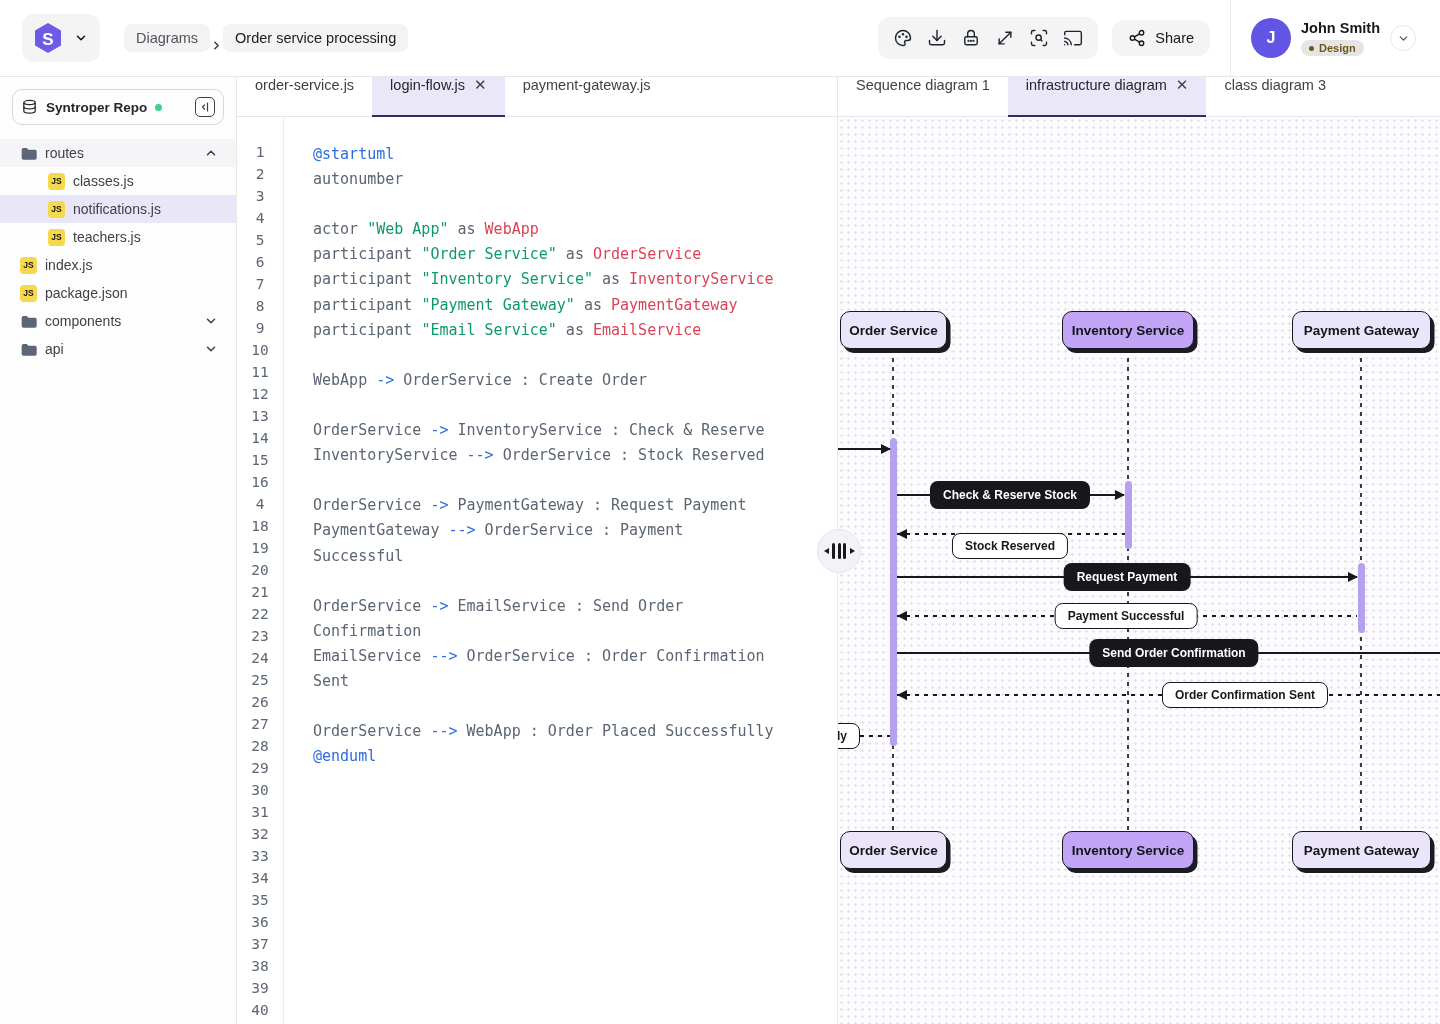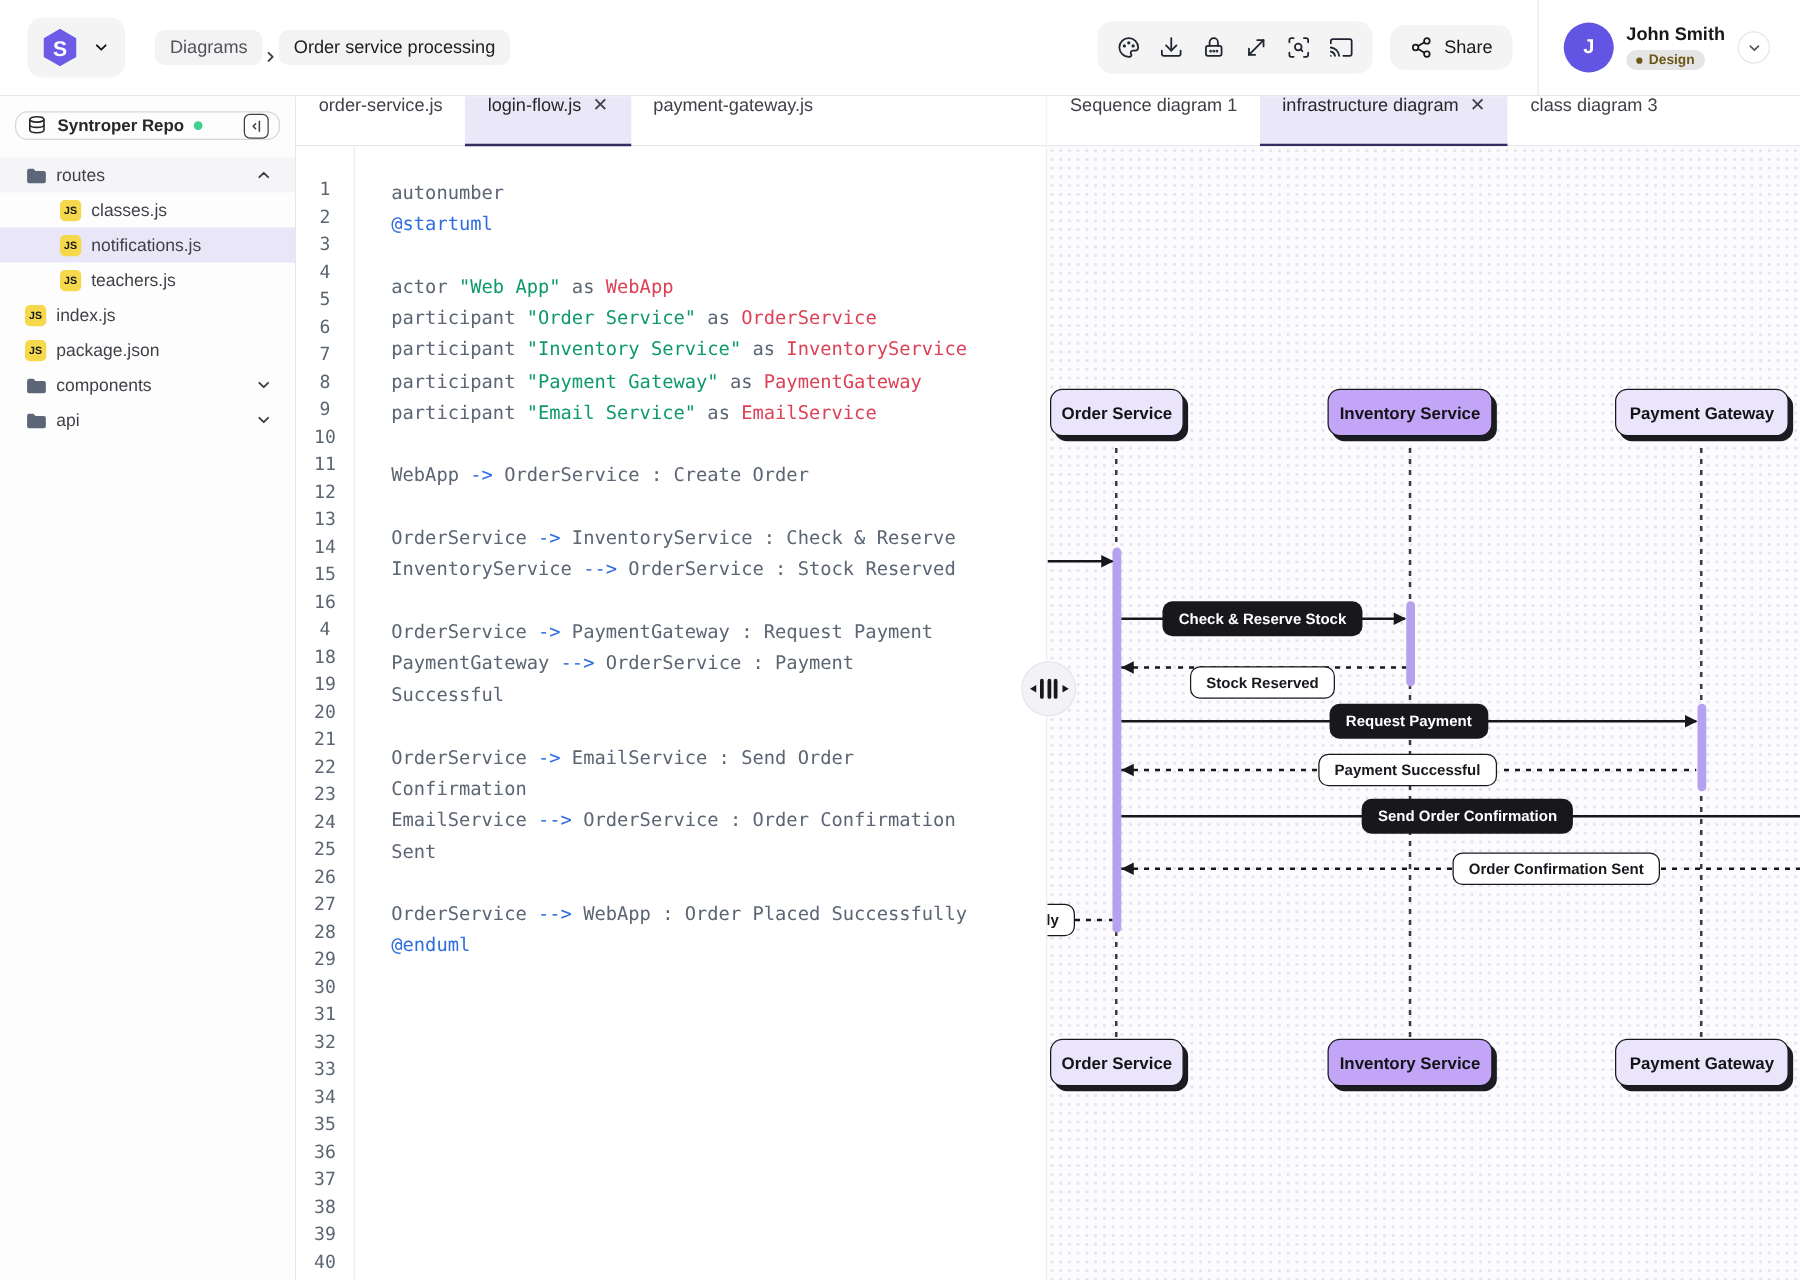--- a/index.html
+++ b/index.html
@@ -30,21 +30,21 @@
   .acct-name { font-size:14.5px; font-weight:700; color:#18181b; line-height:1.2; }
   .role-badge { display:inline-flex; align-items:center; gap:5px; background:#e5e5e5; color:#6d5716;
     font-size:11px; font-weight:600; border-radius:99px; padding:2px 8px; margin-top:3px; }
   .role-dot { width:5px; height:5px; border-radius:50%; background:#6d5716; }
   .acct-chev { width:26px; height:26px; border-radius:50%; border:1px solid #e7e7ea;
     display:flex; align-items:center; justify-content:center; }
 
   
   .sidebar { position:absolute; top:77px; left:0; width:237px; height:947px;
     background:#fdfdfe; border-right:1px solid #e7e7ea; }
-  .repo-box { margin:12px 12px 0 12px; height:23px; border:1px solid #d6d6db; border-radius:10px;
+  .repo-box { margin:12px 12px 0 12px; height:36px; border:1px solid #d6d6db; border-radius:10px;
     display:flex; align-items:center; gap:8px; padding:0 8px; cursor:pointer; }
   .repo-name { font-size:13.5px; font-weight:600; color:#27272a; }
   .repo-dot { width:7px; height:7px; border-radius:50%; background:#3fcf8e; }
   .collapse-btn { margin-left:auto; width:20px; height:20px; border:1.4px solid #3f3f46; border-radius:5px;
     display:flex; align-items:center; justify-content:center; cursor:pointer; }
   .tree { margin-top:14px; }
   .tree-row { height:28px; display:flex; align-items:center; gap:8px; font-size:14px; color:#3f3f46; cursor:pointer; }
   .tree-row.shaded { background:#f5f5f8; }
   .tree-row.selected { background:#e9e6f7; }
   .tree-label { white-space:nowrap; }
@@ -355,22 +355,22 @@
           <div>33</div>
           <div>34</div>
           <div>35</div>
           <div>36</div>
           <div>37</div>
           <div>38</div>
           <div>39</div>
           <div>40</div>
         </div>
       <div class="code" id="code">
+          <div class="code-line"><span class="tok-kw">@startuml</span></div>
           <div class="code-line"><span class="tok-plain">autonumber</span></div>
-          <div class="code-line"><span class="tok-kw">@startuml</span></div>
           <div class="code-line"></div>
           <div class="code-line"><span class="tok-plain">actor </span><span class="tok-str">"Web App"</span><span class="tok-plain"> as </span><span class="tok-name">WebApp</span></div>
           <div class="code-line"><span class="tok-plain">participant </span><span class="tok-str">"Order Service"</span><span class="tok-plain"> as </span><span class="tok-name">OrderService</span></div>
           <div class="code-line"><span class="tok-plain">participant </span><span class="tok-str">"Inventory Service"</span><span class="tok-plain"> as </span><span class="tok-name">InventoryService</span></div>
           <div class="code-line"><span class="tok-plain">participant </span><span class="tok-str">"Payment Gateway"</span><span class="tok-plain"> as </span><span class="tok-name">PaymentGateway</span></div>
           <div class="code-line"><span class="tok-plain">participant </span><span class="tok-str">"Email Service"</span><span class="tok-plain"> as </span><span class="tok-name">EmailService</span></div>
           <div class="code-line"></div>
           <div class="code-line"><span class="tok-plain">WebApp </span><span class="tok-op">-&gt;</span><span class="tok-plain"> OrderService : Create Order</span></div>
           <div class="code-line"></div>
           <div class="code-line"><span class="tok-plain">OrderService </span><span class="tok-op">-&gt;</span><span class="tok-plain"> InventoryService : Check &amp; Reserve</span></div>

